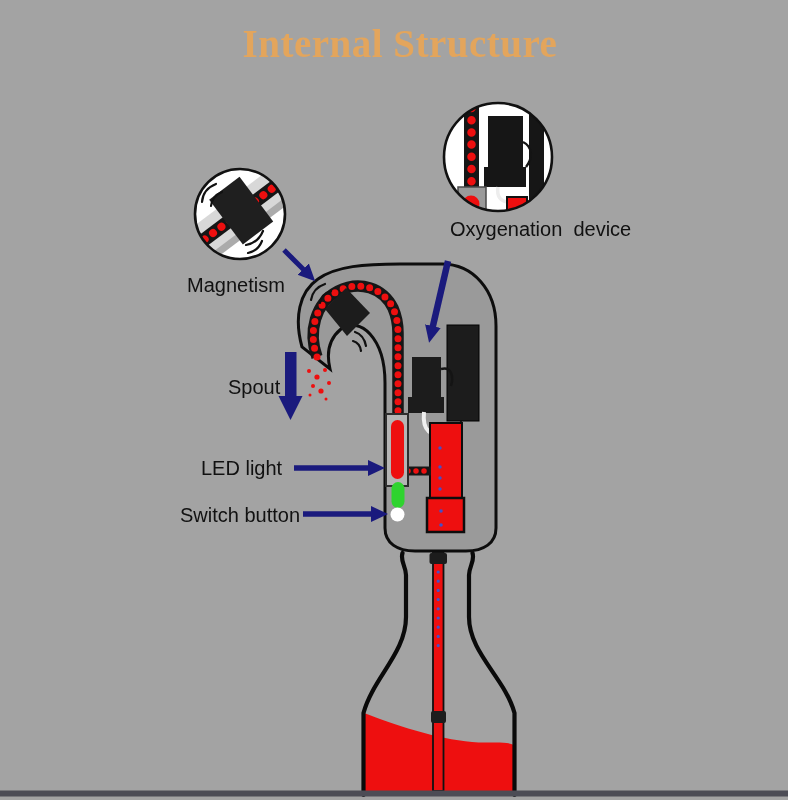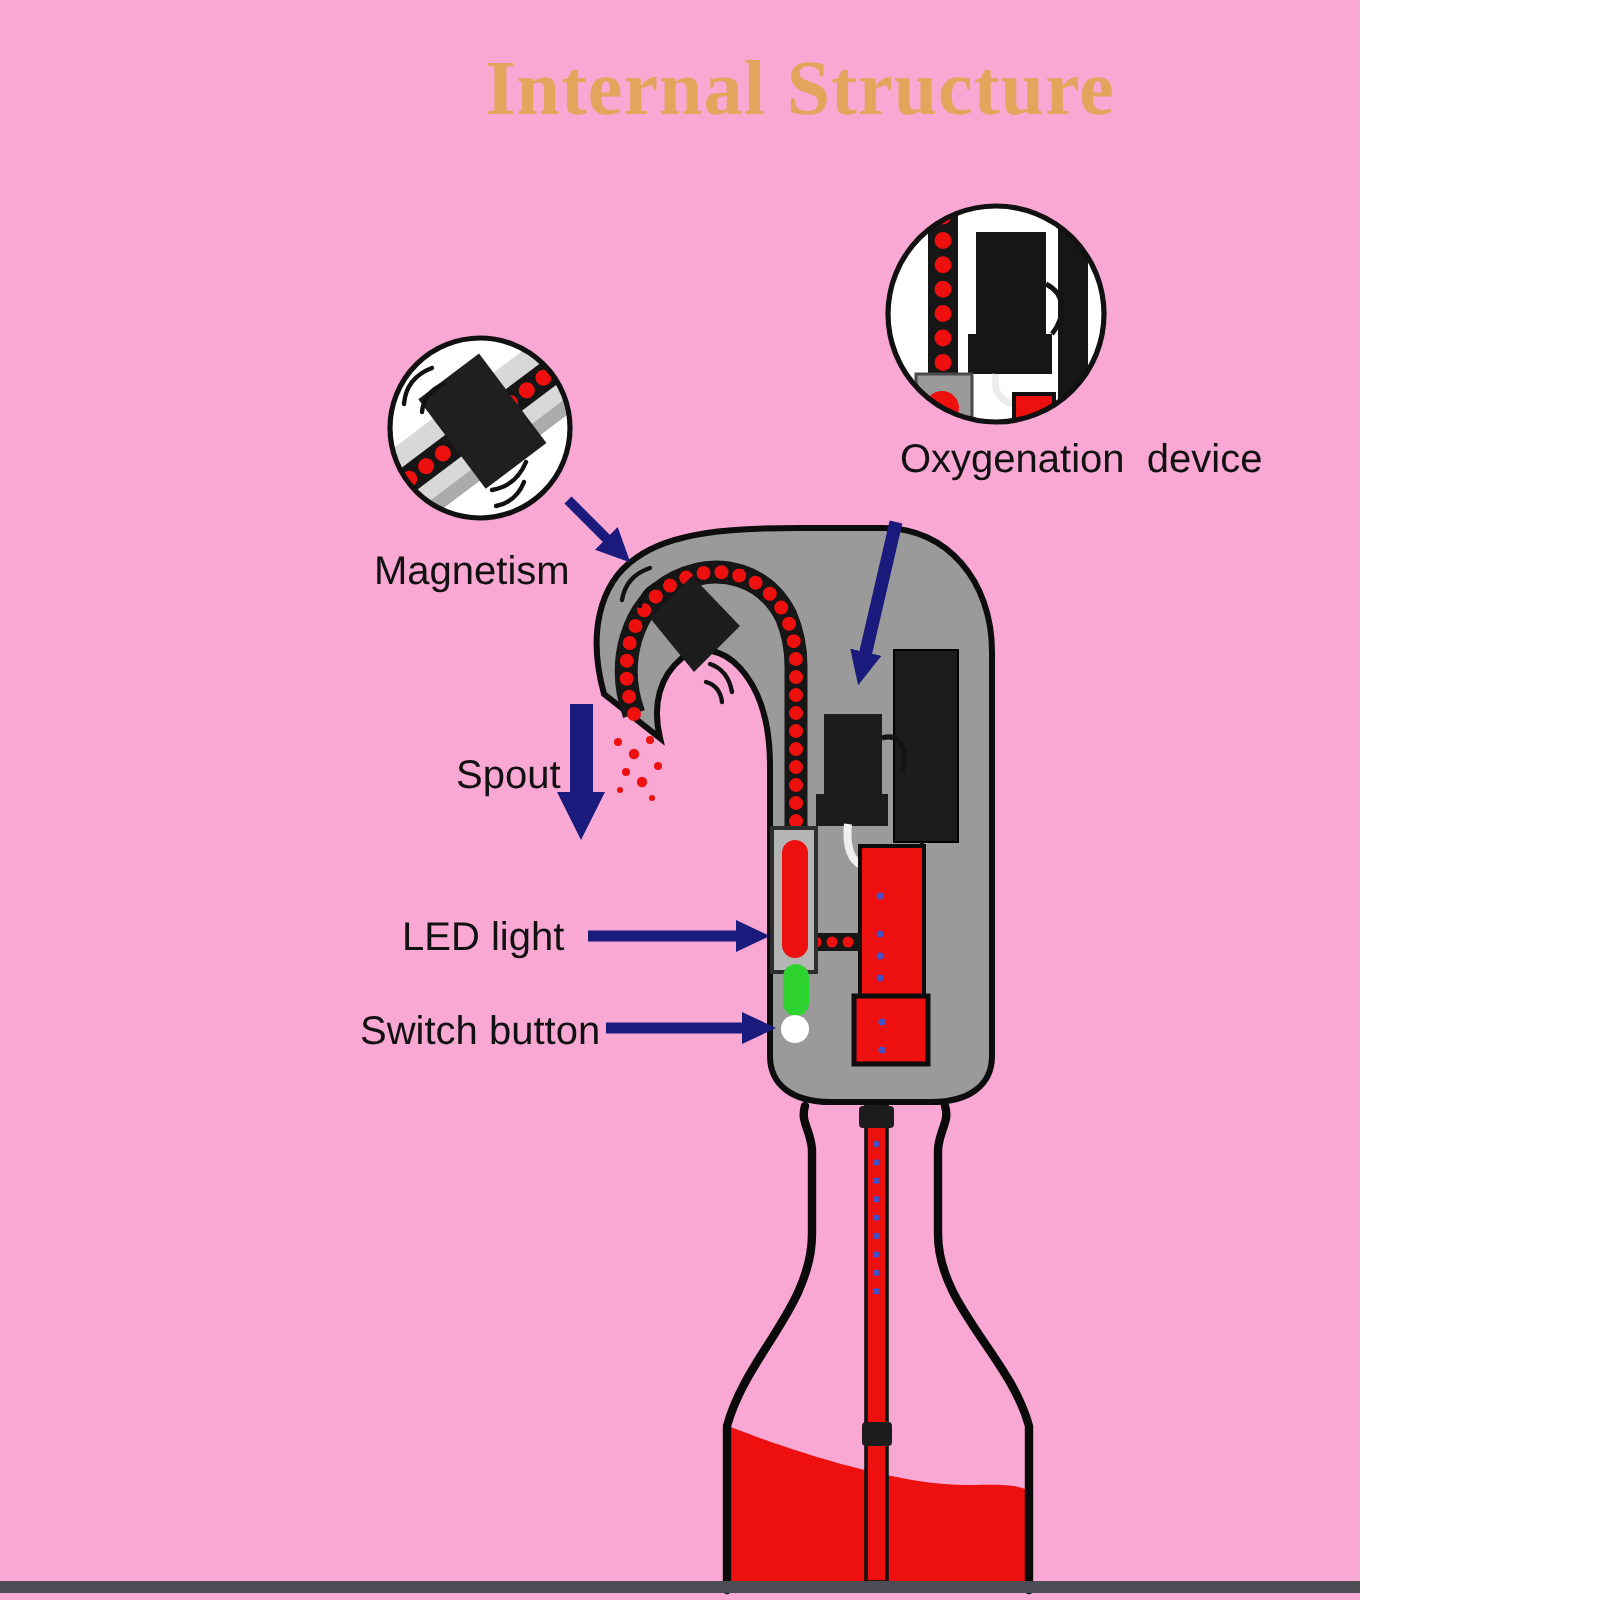--- a/index.html
+++ b/index.html
@@ -1,16 +1,16 @@
 <!DOCTYPE html>
 <html style="--title: #E3A55C; --label: #111111; --navy: #1A1A7D; --red: #EE0F0F; --gray-body: #9A9A9A; --gray-light: #B5B5B5; --black-part: #1C1C1C; --green: #2FD32F; --blue-dot: #4450C8; --bottom-bar: #4C4C55;"><head>
 <meta charset="utf-8">
 <style>
   html,body{margin:0;padding:0;background:#ffffff;}
-  .stage{position:relative;width:680px;height:800px;background:#f9a8d4;overflow:hidden;
+  .stage{position:relative;width:788px;height:800px;background:#a3a3a3;overflow:hidden;
          font-family:"Liberation Sans",sans-serif;}
   svg{display:block}
   .title-text{font-family:"Liberation Serif",serif;font-weight:bold;font-size:39px;
               letter-spacing:.5px;fill:var(--title,#E3A55C);}
   .label{font-family:"Liberation Sans",sans-serif;font-size:20px;fill:var(--label,#111);}
   .c-body{fill:var(--gray-body,#9a9a9a);stroke:#0d0d0d;stroke-width:3;}
   .blackpart{fill:var(--black-part,#1c1c1c);}
   .redpart{fill:var(--red,#ee0f0f);}
   .greenpart{fill:var(--green,#2fd32f);}
   .navyfill{fill:var(--navy,#1a1a7d);}

